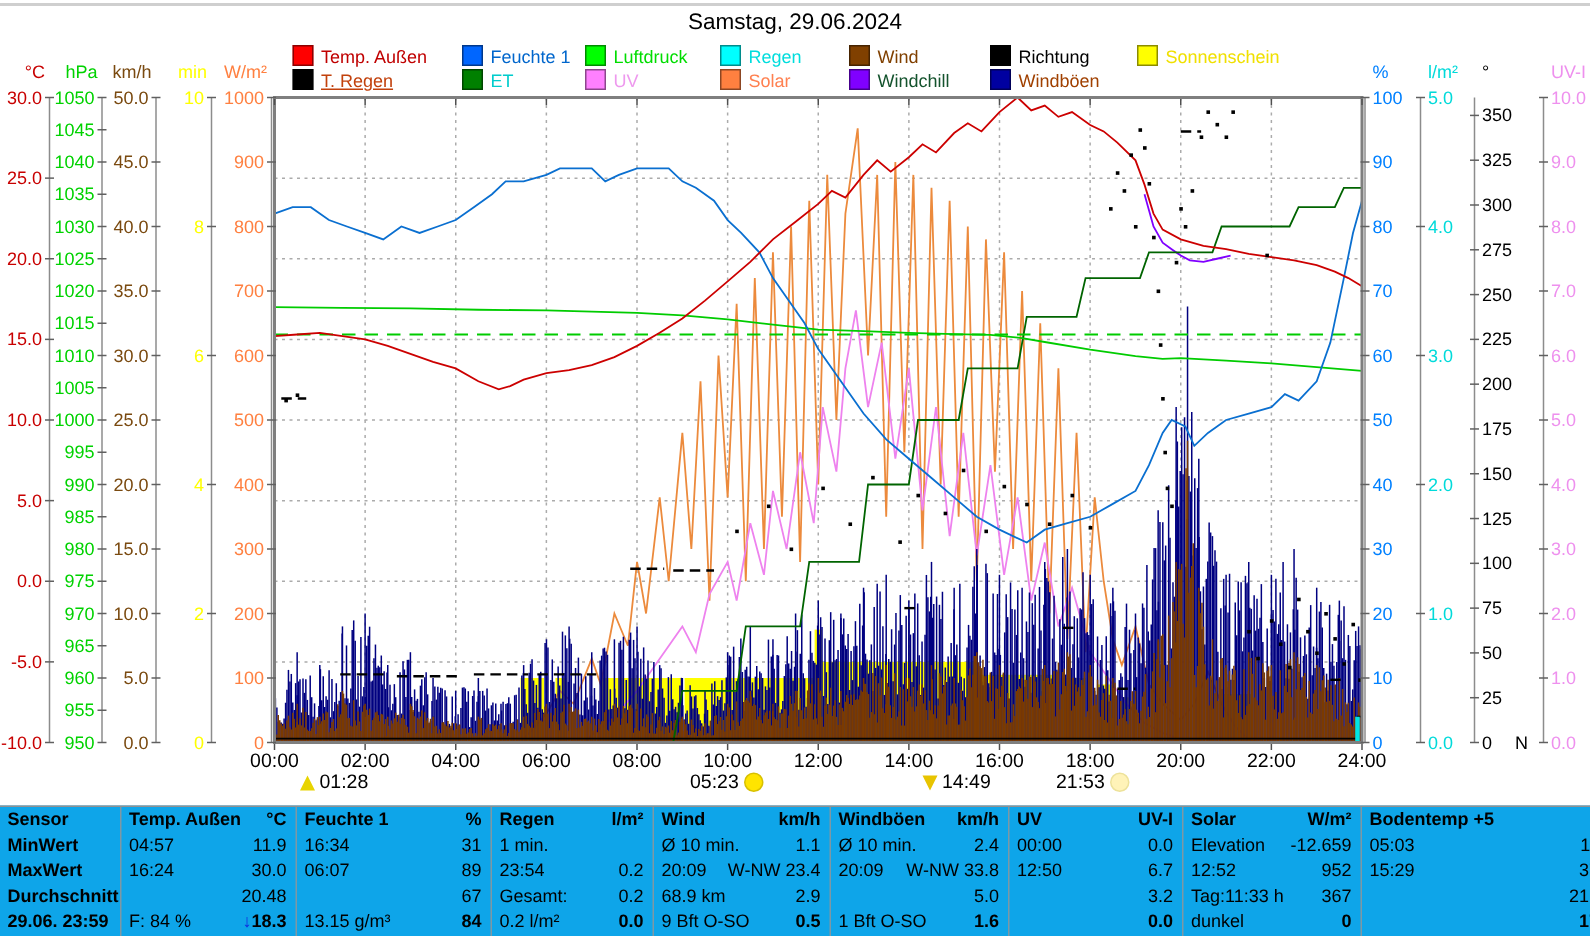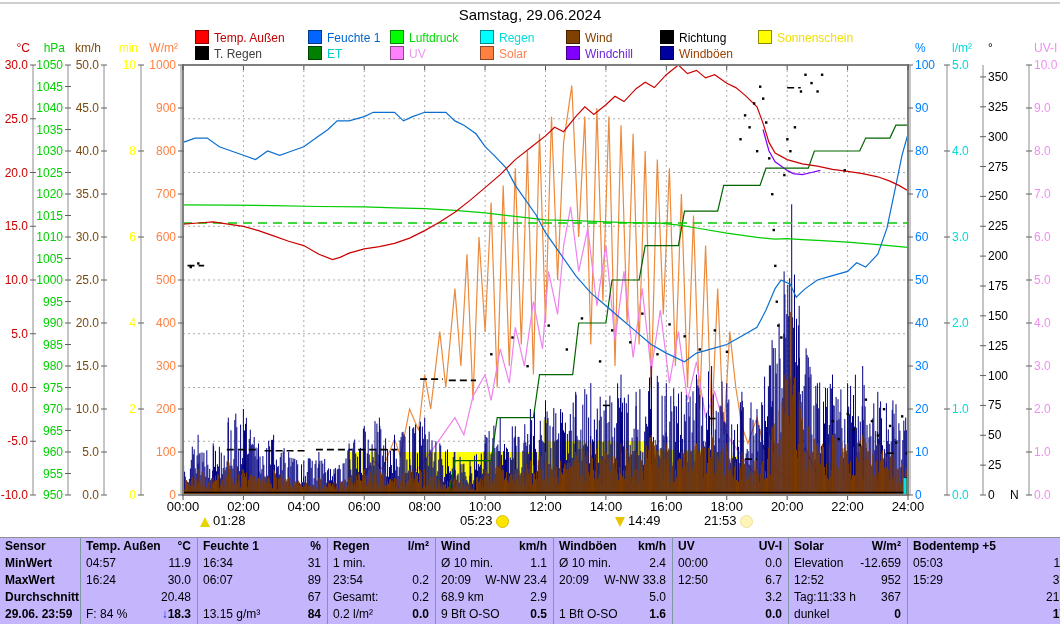--- a/index.html
+++ b/index.html
@@ -36,25 +36,25 @@
 <div id="topline"></div>
 <div id="title">Samstag, 29.06.2024</div>
 <div id="legend">
     <div class="leg" style="left: 195px; top: 30px;"><span class="sw" style="background: rgb(255, 0, 0);"></span><span style="color: rgb(192, 0, 0);">Temp. Außen</span></div>
     <div class="leg" style="left: 308px; top: 30px;"><span class="sw" style="background: rgb(0, 102, 255);"></span><span style="color: rgb(0, 102, 204);">Feuchte 1</span></div>
     <div class="leg" style="left: 390px; top: 30px;"><span class="sw" style="background: rgb(0, 255, 0);"></span><span style="color: rgb(0, 221, 0);">Luftdruck</span></div>
     <div class="leg" style="left: 480px; top: 30px;"><span class="sw" style="background: rgb(0, 255, 255);"></span><span style="color: rgb(0, 221, 221);">Regen</span></div>
     <div class="leg" style="left: 566px; top: 30px;"><span class="sw" style="background: rgb(128, 64, 0);"></span><span style="color: rgb(128, 64, 0);">Wind</span></div>
     <div class="leg" style="left: 660px; top: 30px;"><span class="sw" style="background: rgb(0, 0, 0);"></span><span style="color: rgb(0, 0, 0);">Richtung</span></div>
     <div class="leg" style="left: 758px; top: 30px;"><span class="sw" style="background: rgb(255, 255, 0);"></span><span style="color: rgb(240, 224, 0);">Sonnenschein</span></div>
-    <div class="leg" style="left: 195px; top: 46px;"><span class="sw" style="background: rgb(0, 0, 0);"></span><span style="color: #404040;">T. Regen</span></div>
+    <div class="leg" style="left: 195px; top: 46px;"><span class="sw" style="background: rgb(0, 0, 0);"></span><span style="color: #c2410c; text-decoration: underline;">T. Regen</span></div>
     <div class="leg" style="left: 308px; top: 46px;"><span class="sw" style="background: rgb(0, 128, 0);"></span><span style="color: rgb(0, 204, 204);">ET</span></div>
     <div class="leg" style="left: 390px; top: 46px;"><span class="sw" style="background: rgb(255, 128, 255);"></span><span style="color: rgb(238, 153, 238);">UV</span></div>
     <div class="leg" style="left: 480px; top: 46px;"><span class="sw" style="background: rgb(255, 128, 64);"></span><span style="color: rgb(255, 128, 80);">Solar</span></div>
-    <div class="leg" style="left: 566px; top: 46px;"><span class="sw" style="background: rgb(128, 0, 255);"></span><span style="color: #6d28d9;">Windchill</span></div>
+    <div class="leg" style="left: 566px; top: 46px;"><span class="sw" style="background: rgb(128, 0, 255);"></span><span style="color: #14532d;">Windchill</span></div>
     <div class="leg" style="left: 660px; top: 46px;"><span class="sw" style="background: rgb(0, 0, 160);"></span><span style="color: rgb(160, 64, 0);">Windböen</span></div>
   </div>
 
 <svg id="chart-svg" width="1060" height="535" viewBox="0 0 1060 535">
     <g>
       <line x1="243.41666666666666" y1="65" x2="243.41666666666666" y2="495" stroke="#ABABAB" stroke-dasharray="2 3"></line>
       <line x1="303.8333333333333" y1="65" x2="303.8333333333333" y2="495" stroke="#ABABAB" stroke-dasharray="2 3"></line>
       <line x1="364.25" y1="65" x2="364.25" y2="495" stroke="#ABABAB" stroke-dasharray="2 3"></line>
       <line x1="424.66666666666663" y1="65" x2="424.66666666666663" y2="495" stroke="#ABABAB" stroke-dasharray="2 3"></line>
       <line x1="485.0833333333333" y1="65" x2="485.0833333333333" y2="495" stroke="#ABABAB" stroke-dasharray="2 3"></line>
@@ -2082,21 +2082,21 @@
     <rect x="183" y="65" width="725" height="430" fill="transparent"></rect>
   </svg>
 
 <div id="astro">
     <div class="ast" style="left: 6px; top: 511px; margin-top: 48px;"><span>16:29</span><span class="ic ic-moon-set-blob"></span></div>
     <div class="ast" style="left: 197px; top: 513px;"><span class="ic ic-moon-up-arrow"></span><span>01:28</span></div>
     <div class="ast" style="left: 460px; top: 513px;"><span>05:23</span><span class="ic ic-sun"></span></div>
     <div class="ast" style="left: 612px; top: 513px;"><span class="ic ic-moon-down-arrow"></span><span>14:49</span></div>
     <div class="ast" style="left: 704px; top: 513px;"><span>21:53</span><span class="ic ic-sun-pale"></span></div>
   </div>
-<div id="stats" style="background: #c4b5fd; text-decoration: underline;">
+<div id="stats" style="background: #0ea5e9; text-decoration: underline;">
     <div class="tcol" style="left: 0px; width: 80px;">
       <div class="trow b">
         <span class="tl">Sensor</span>
       </div>
       <div class="trow b">
         <span class="tl">MinWert</span>
       </div>
       <div class="trow b">
         <span class="tl">MaxWert</span>
       </div>

